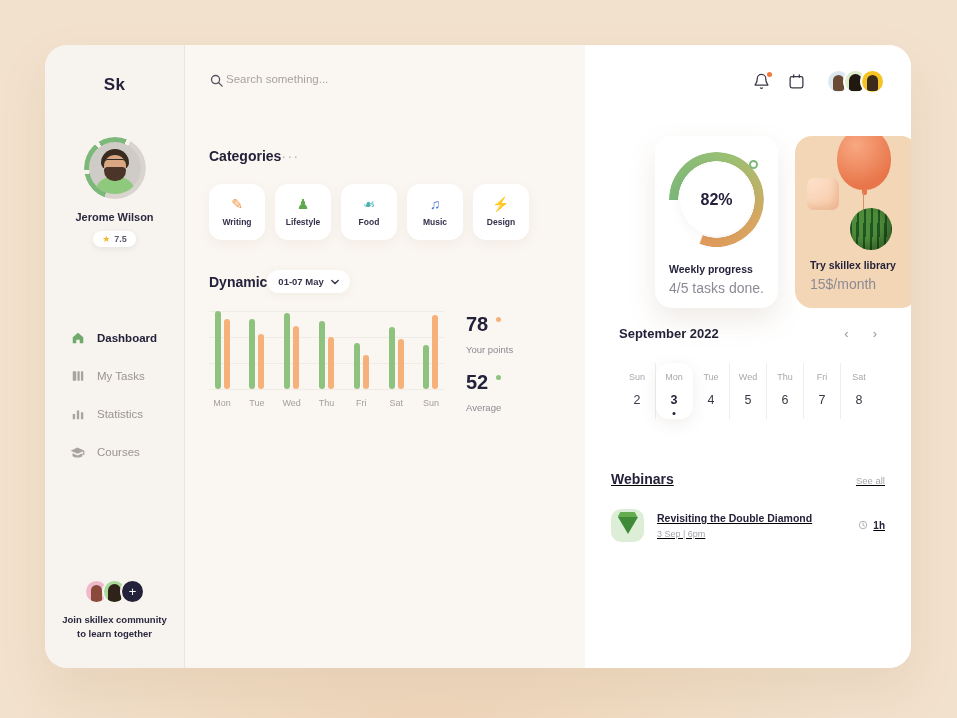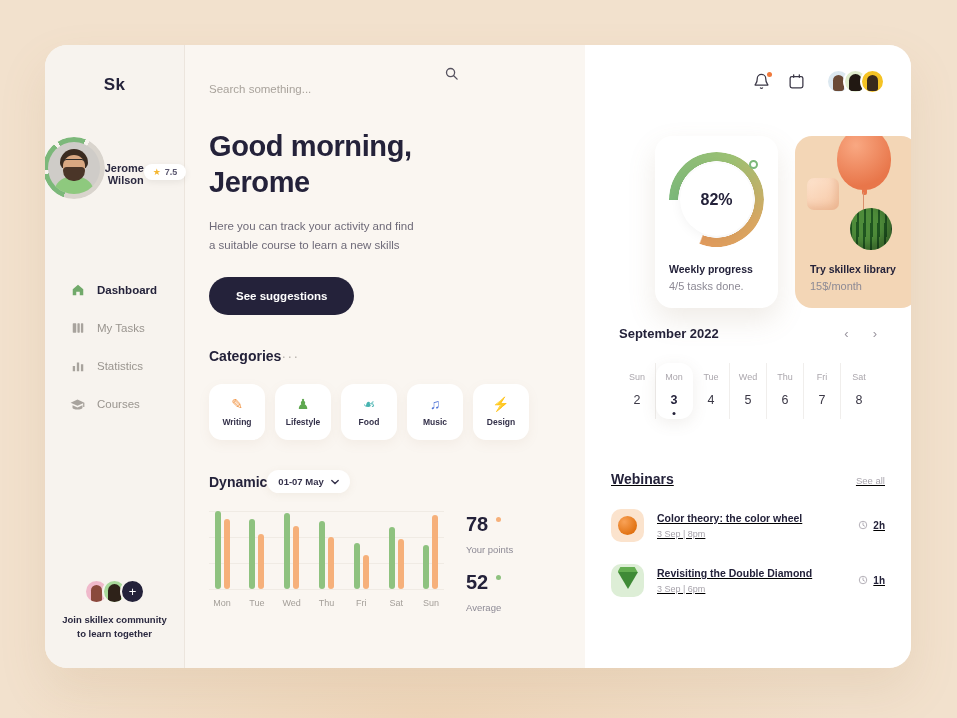--- a/index.html
+++ b/index.html
@@ -27,21 +27,21 @@
   
   .sidebar {
     width: 140px; flex: 0 0 140px;
     background: #f7f3ee;
     border-right: 1px solid #ece5dd;
     display: flex; flex-direction: column;
     align-items: center;
     padding-top: 30px;
   }
   .logo { font-size: 17px; font-weight: bold; color: #24223a; letter-spacing: .4px; }
-  .profile { margin-top: 42px; display: flex; flex-direction: row; align-items: center; text-align: right; }
+  .profile { margin-top: 42px; display: flex; flex-direction: column; align-items: center; text-align: right; }
   .avatar-ring {
     width: 62px; height: 62px; border-radius: 50%;
     position: relative;
     display: flex; align-items: center; justify-content: center;
     background:
       conic-gradient(from 200deg,
         #7cb87a 0deg 58deg, transparent 58deg 66deg,
         #7cb87a 66deg 120deg, transparent 120deg 128deg,
         #7cb87a 128deg 182deg, transparent 182deg 190deg,
         #d9d4cd 190deg 360deg);
@@ -94,21 +94,21 @@
     font-size: 13px; border:2px solid #f7f3ee;
   }
   .comm-text { font-size: 9.5px; color: #2b2940; font-weight: bold; line-height: 1.55; }
 
   
   .main { flex: 1; display: flex; position: relative; }
   .left-col { width: 400px; flex: 0 0 400px; padding: 0; position: relative; z-index: 2; }
   .right-col { flex: 1; background: #ffffff; position: relative; }
 
   .topbar { height: 70px; display: flex; align-items: center; padding-left: 24px; }
-  .search { display: flex; align-items: flex-end; gap: 2px; flex-direction: column; }
+  .search { display: flex; align-items: flex-start; gap: 2px; }
   .search-icon { width: 15px; height: 15px; color: #56525f; }
   .search-input {
     border: none; background: transparent; outline: none;
     font-family: "Liberation Sans", sans-serif;
     font-size: 11.5px; color: #56525f; width: 250px;
   }
   .search-input::placeholder { color: #a9a39c; }
 
   .top-actions {
     position: absolute; right: 26px; top: 24px;
@@ -155,21 +155,21 @@
     border-radius: 50%; background: #fff;
     display: flex; align-items: center; justify-content: center;
     box-shadow: 0 2px 12px rgba(0,0,0,.05);
   }
   .ring-val { font-size: 16px; font-weight: bold; color: #24223a; }
   .ring-knob {
     position: absolute; right: 6px; top: 8px; width: 9px; height: 9px;
     border-radius: 50%; background: #fff; border: 2px solid #7cb87a;
   }
   .promo-title { font-size: 10.5px; font-weight: bold; color: #24223a; }
-  .promo-sub { font-size: 11px; color: #8d8a95; margin-top: 5px; }
+  .promo-sub { font-size: 14px; color: #8d8a95; margin-top: 5px; }
   .promo-progress .promo-title { margin-top: 16px; }
 
   .promo-lib { background: #f3d6b6; }
   .promo-lib .txt { position: absolute; left: 15px; bottom: 16px; }
   .balloon {
     position: absolute; left: 42px; top: -8px; width: 54px; height: 62px;
     border-radius: 50% 50% 48% 48%;
     background: radial-gradient(circle at 35% 28%, #f9a882, #e8764a 72%);
   }
   .balloon::after { content:''; position:absolute; left:25px; bottom:-5px; width:5px; height:7px; background:#e8764a; border-radius:2px; }
@@ -353,31 +353,20 @@
           <span class="search-icon">
             <svg width="15" height="15" viewBox="0 0 24 24" fill="none" stroke="currentColor" stroke-width="2.1">
                 <circle cx="10.5" cy="10.5" r="6.5"></circle>
                 <line x1="15.5" y1="15.5" x2="21" y2="21" stroke-linecap="round"></line>
               </svg>
           </span>
           <input class="search-input" placeholder="Search something..." style="">
         </div>
       </div>
 
-      <div class="greet">
-        <h1>
-          <span>Good morning,</span><br>
-          <span>Jerome</span>
-        </h1>
-        <p>
-          <span>Here you can track your activity and find</span><br>
-          <span>a suitable course to learn a new skills</span>
-        </p>
-        <button class="btn-suggest">See suggestions</button>
-      </div>
 
       <div class="section" style="margin-top:32px;">
         <div class="sec-head">
           <div class="sec-title">Categories</div>
           <div class="dots">···</div>
         </div>
         <div class="cats">
           <div class="cat">
             <span class="cat-ic" style="color:#f0913f">✎</span>
             <span class="cat-label">Writing</span>
@@ -543,38 +532,20 @@
           </div>
         </div>
       </div>
 
       <div class="webi">
         <div class="webi-head">
           <div class="sec-title">Webinars</div>
           <div class="see-all">See all</div>
         </div>
 
-        <div class="wrow">
-          <div class="wicon wi-orange">
-              <div class="ball-o"></div>
-            </div>
-          <div class="wtxt">
-            <div class="wtitle">Color theory: the color wheel</div>
-            <div class="wmeta">3 Sep  |  8pm</div>
-          </div>
-          <div class="wdur">
-            <span class="clock-ic">
-              <svg width="10" height="10" viewBox="0 0 24 24" fill="none" stroke="currentColor" stroke-width="2.4">
-                  <circle cx="12" cy="12" r="9"></circle>
-                  <path d="M12 7v5.5l3.5 2" stroke-linecap="round"></path>
-                </svg>
-            </span>
-            <span>2h</span>
-          </div>
-        </div>
 
         <div class="wrow">
           <div class="wicon wi-green">
               <div class="diamond"></div>
             </div>
           <div class="wtxt">
             <div class="wtitle">Revisiting the Double Diamond</div>
             <div class="wmeta">3 Sep  |  6pm</div>
           </div>
           <div class="wdur">

